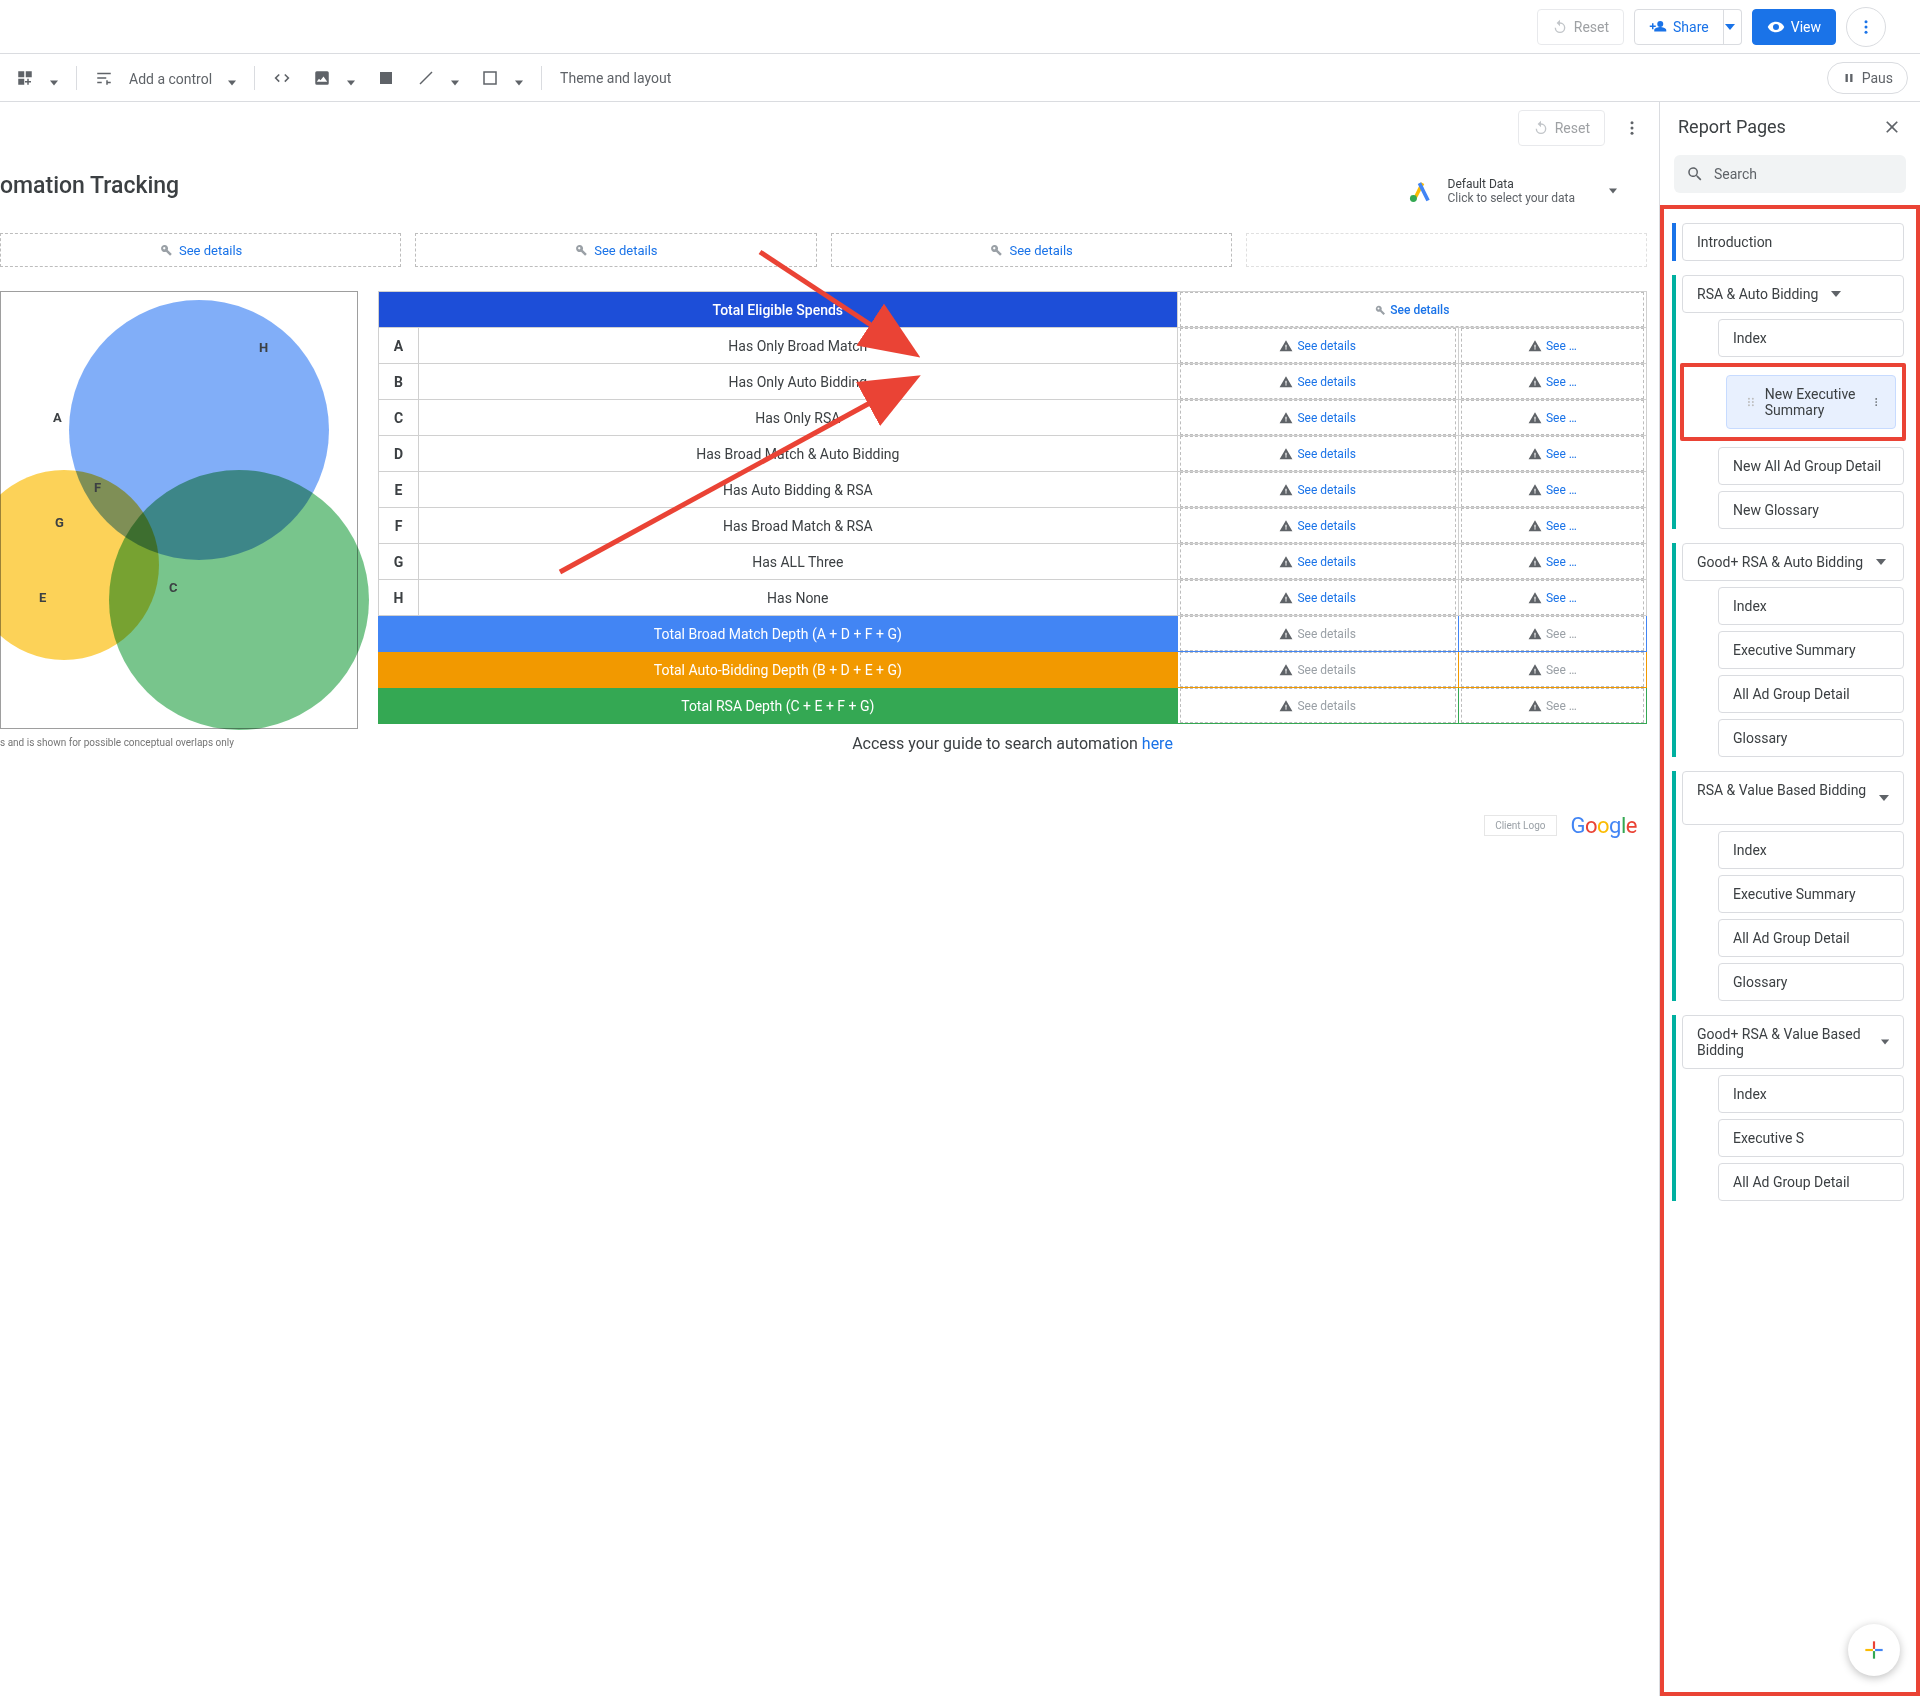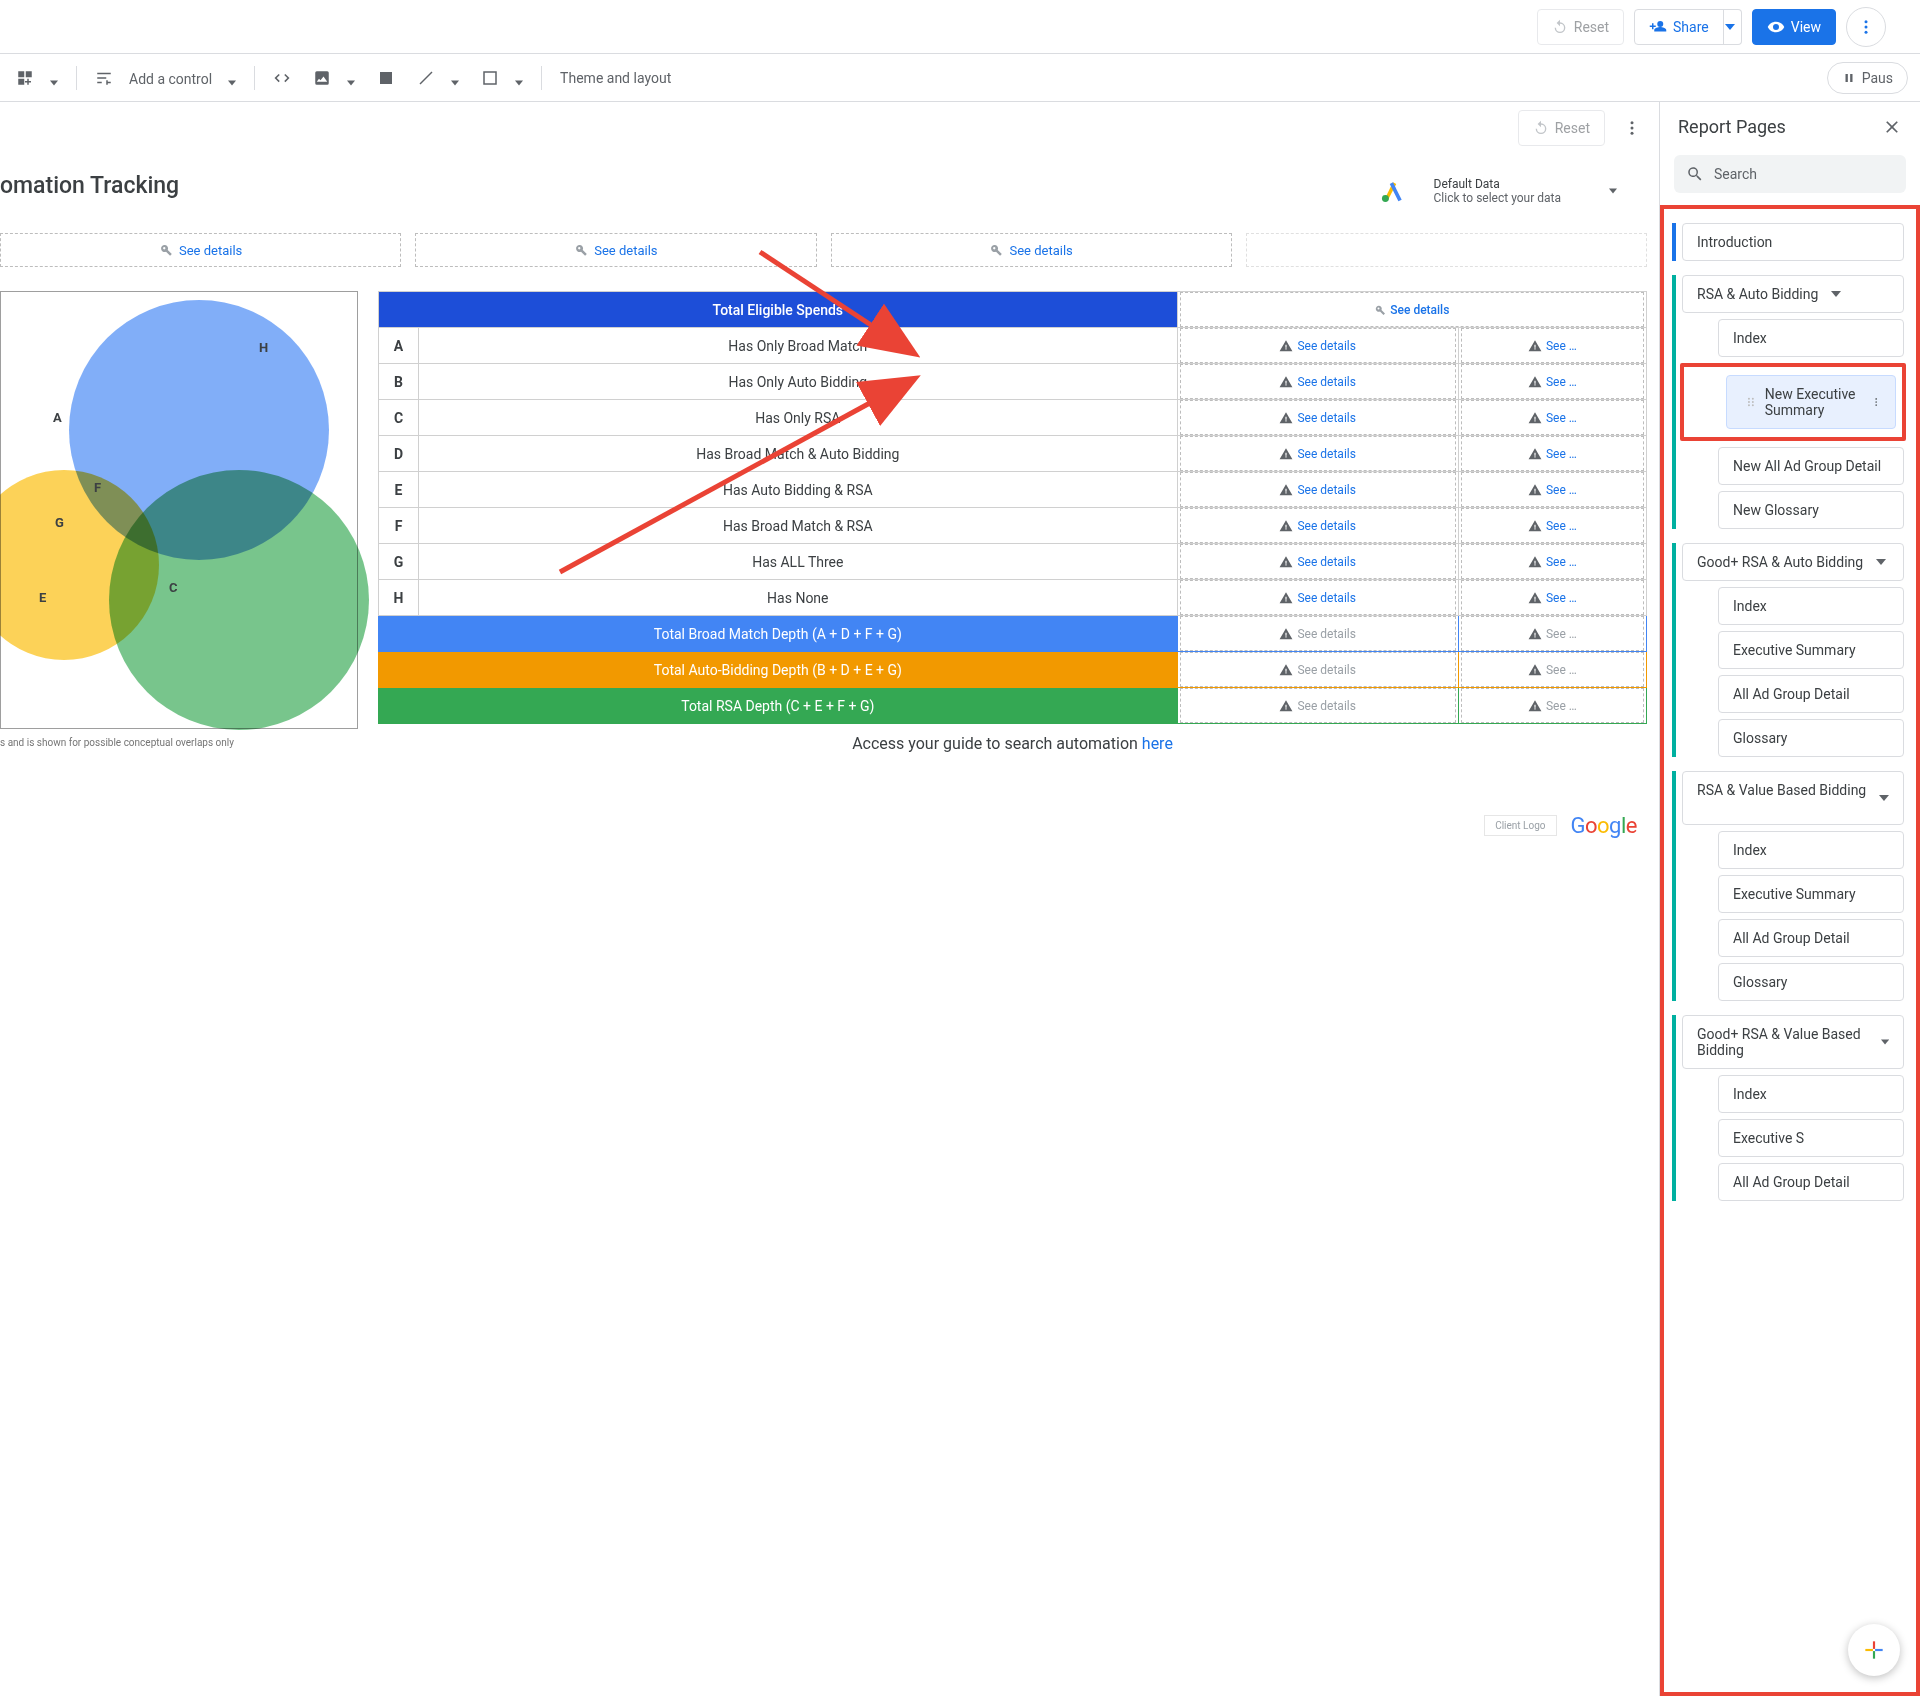--- a/index.html
+++ b/index.html
@@ -31,21 +31,21 @@
   
   .stage{display:flex;height:calc(100vh - 102px);position:relative}
   .canvas-area{flex:1;overflow:hidden;position:relative;border-right:1px solid var(--border)}
   .inner-toolbar{position:absolute;top:8px;right:18px;display:flex;align-items:center;gap:18px}
   .inner-toolbar .btn{height:36px}
   .kebab{color:var(--muted);cursor:pointer}
 
   
   .report{background:#fff;margin:60px 0 0 0;padding:0 12px 40px 0}
   .report h1{font-size:23px;font-weight:500;margin:10px 0 20px 0}
-  .data-link{display:flex;align-items:center;gap:28px;color:var(--muted);font-size:12px}
+  .data-link{display:flex;align-items:center;gap:14px;color:var(--muted);font-size:12px}
   .ads-logo{width:26px;height:26px}
   .details-row{display:flex;gap:14px;margin:14px 0 24px}
   .see-chip{flex:1;height:34px;border:1px dashed #bdbdbd;display:flex;align-items:center;justify-content:center;gap:6px;color:var(--blue);font-size:13px;min-width:0;cursor:pointer}
   .see-chip.last{flex:1;justify-content:center;color:transparent;border-color:#e0e0e0}
   .wrench{color:#9aa0a6}
 
   .twocol{display:flex;gap:20px;align-items:flex-start}
   .venn-card{flex:0 0 360px;border:1px solid #9e9e9e;padding:8px;position:relative}
   .venn{position:relative;width:340px;height:420px}
   .circ{position:absolute;border-radius:50%;mix-blend-mode:multiply}

